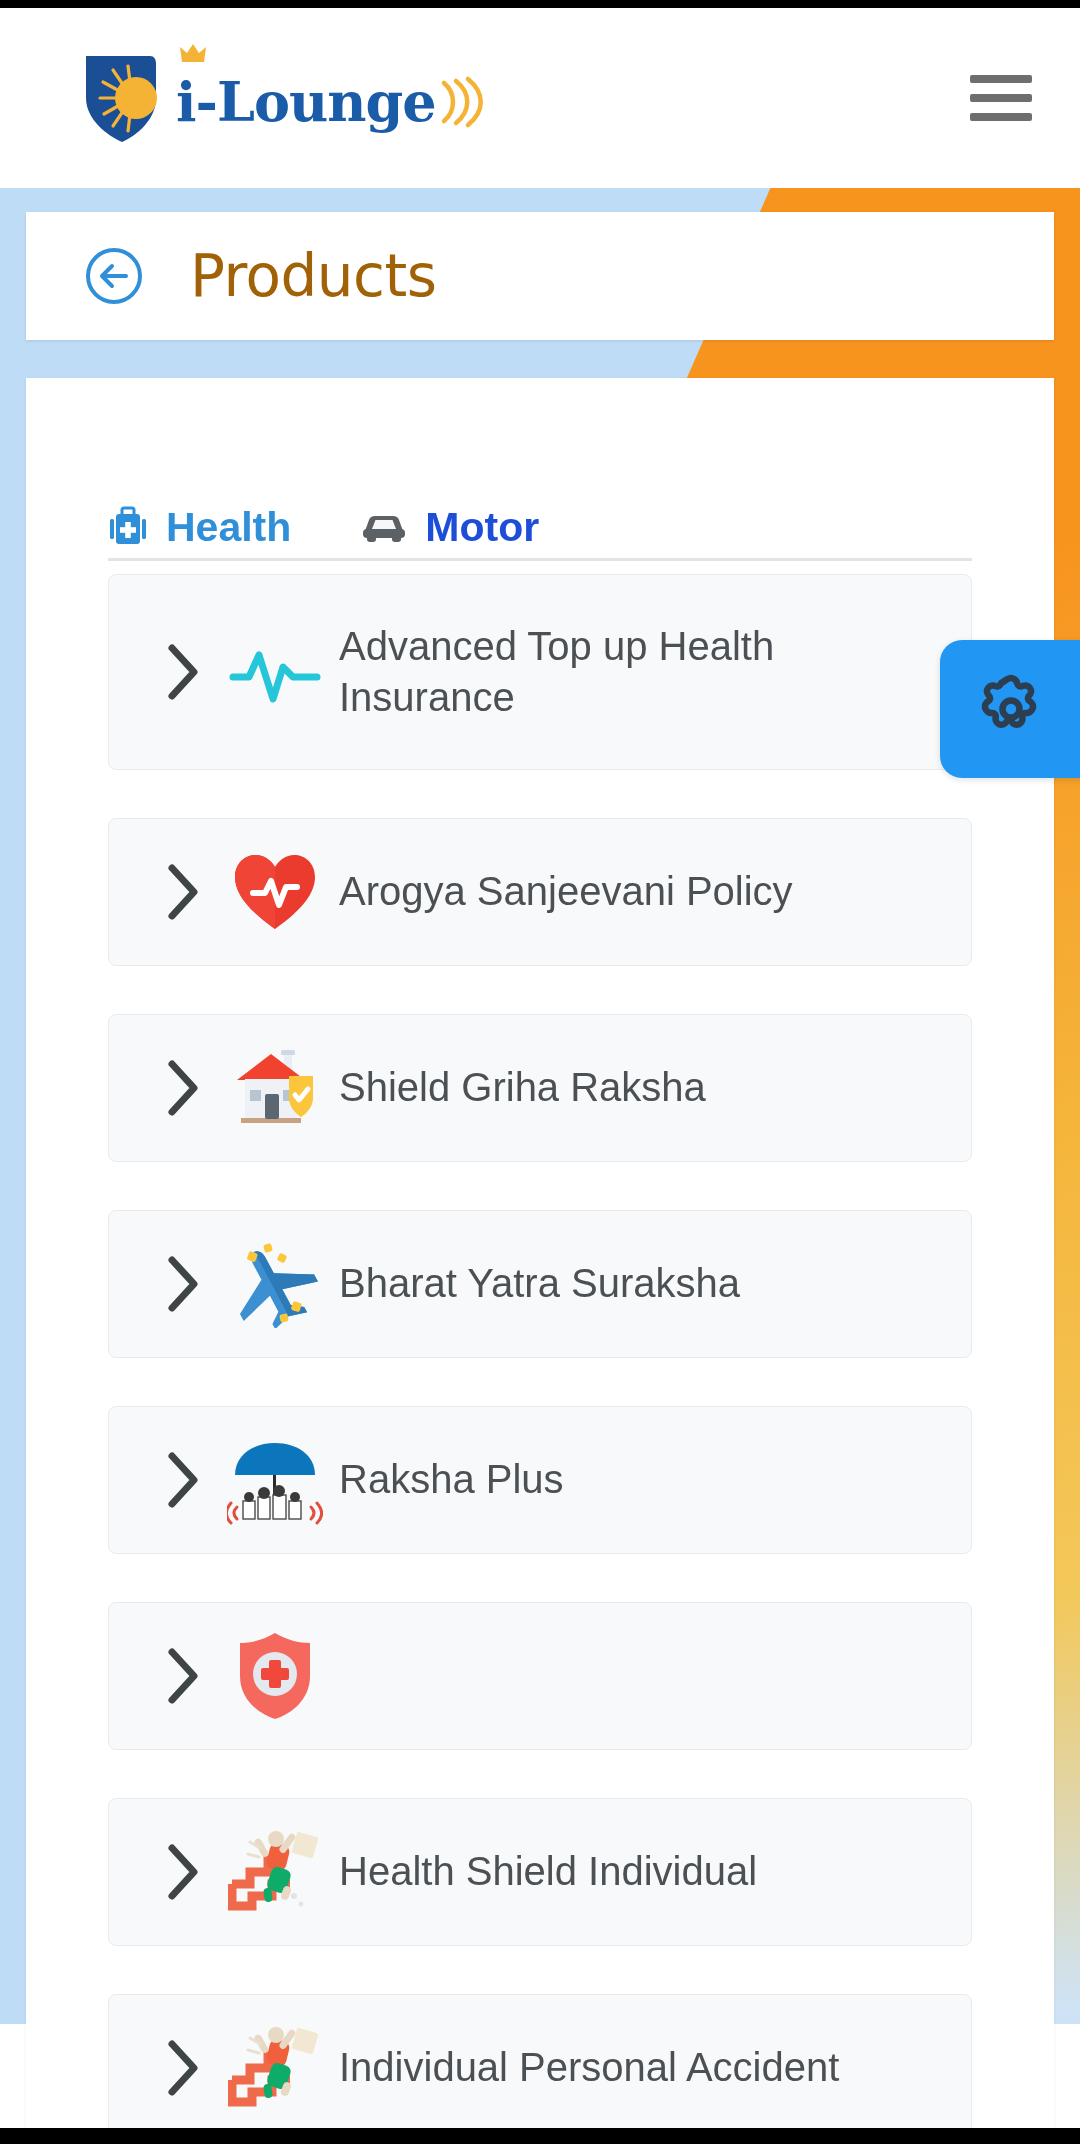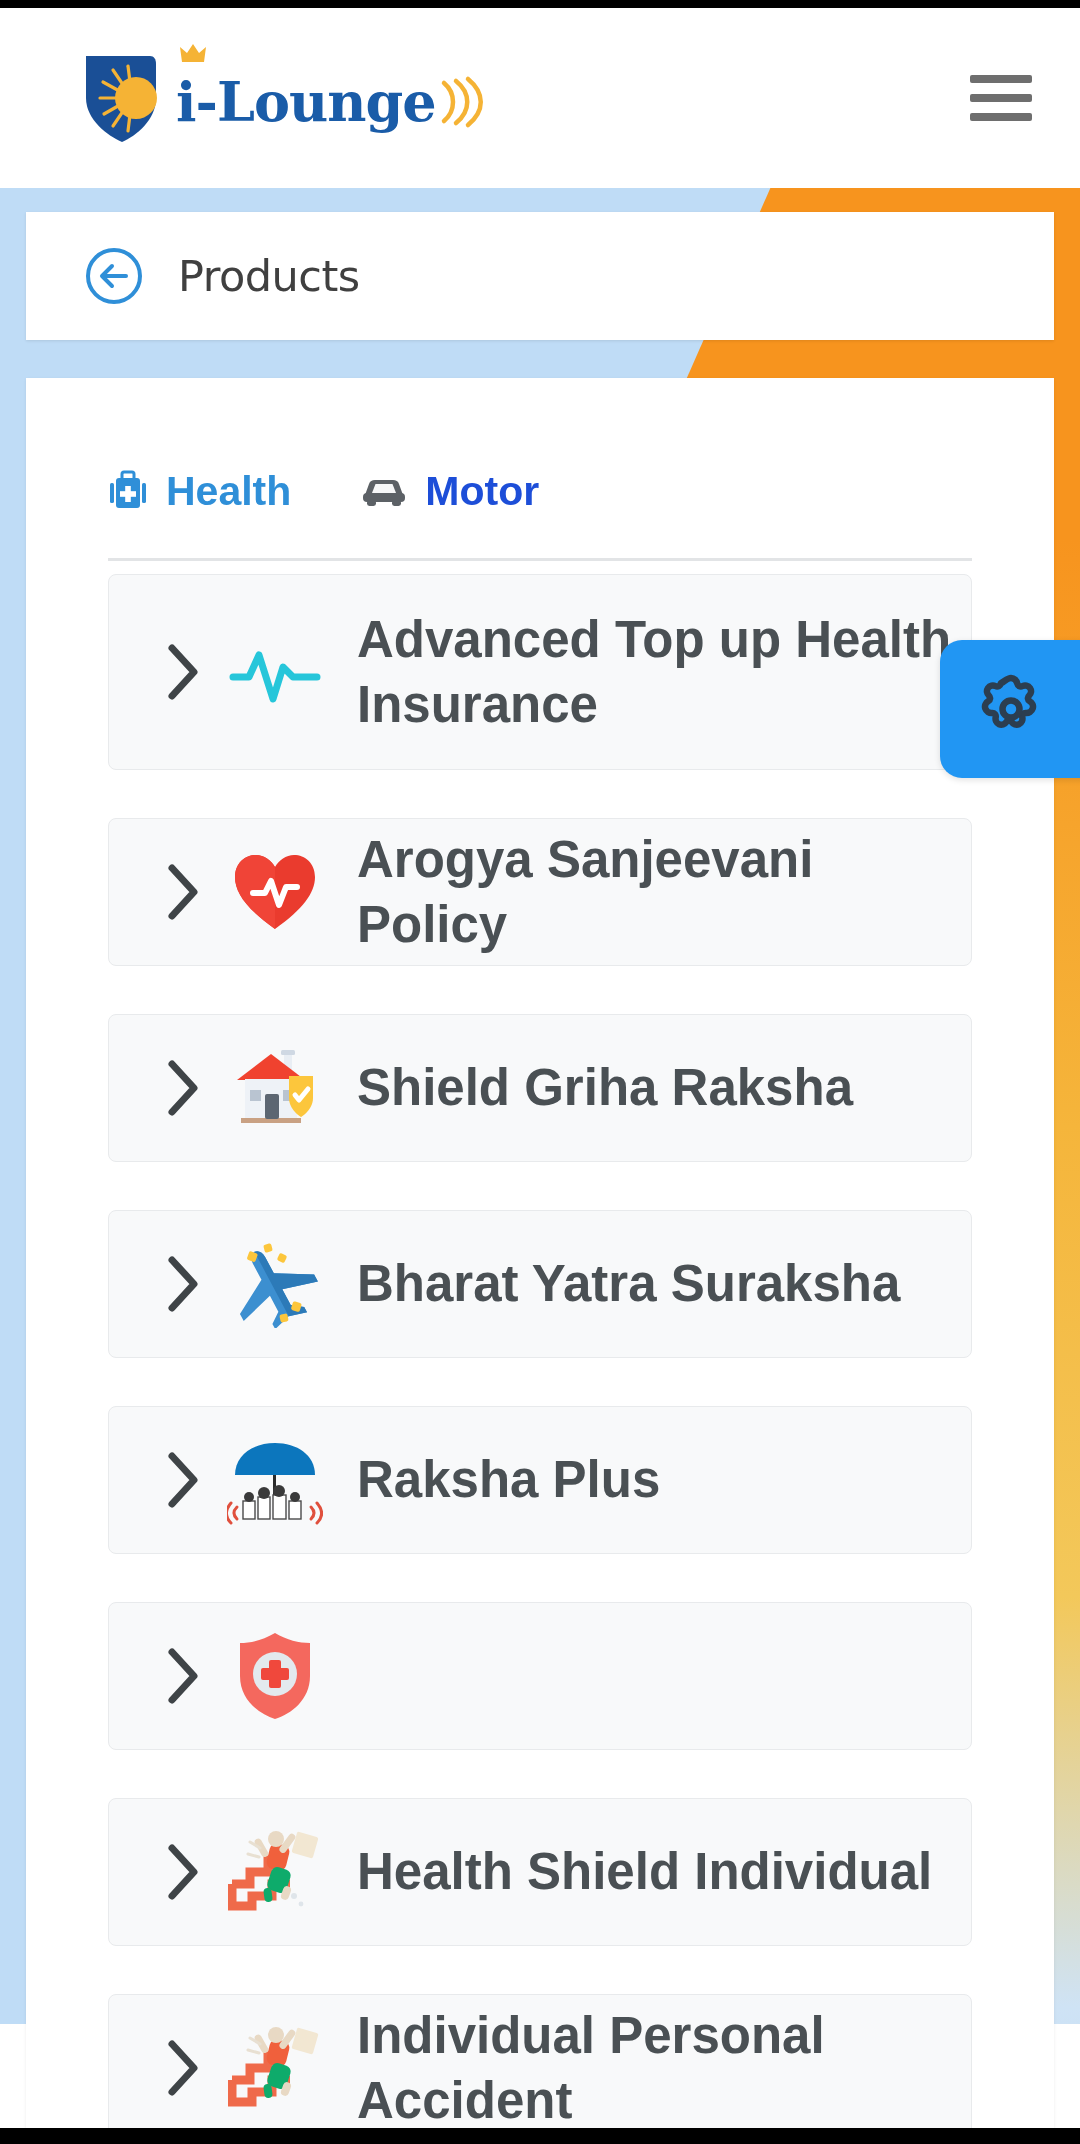--- a/index.html
+++ b/index.html
@@ -131,23 +131,23 @@
     border-radius: 50%;
     border: 4px solid #2f8fd8;
     display: flex;
     align-items: center;
     justify-content: center;
     cursor: pointer;
     flex: none;
     box-sizing: border-box;
   }
   .page-title {
-    margin-left: 36px;
-    font-size: 43px;
-    color: #404040;
+    margin-left: 48px;
+    font-size: 58px;
+    color: #a16207;
     font-family: "DejaVu Sans", sans-serif;
     font-weight: 400;
     letter-spacing: -0.5px;
   }
 
   
   .panel {
     position: absolute;
     left: 26px; top: 378px;
     width: 1028px;
@@ -168,20 +168,21 @@
     display: flex;
     align-items: center;
     gap: 70px;
   }
   .tab {
     display: flex;
     align-items: center;
     gap: 18px;
     cursor: pointer;
     padding-bottom: 6px;
+    margin-top: 36px;
   }
   .tab-label {
     font-size: 41px;
     font-weight: bold;
     color: #1d4ed8;
     font-family: "Liberation Sans", sans-serif;
   }
   .tab.active .tab-label { color: #2f8fd8; }
   .tab-icon { display: flex; align-items: center; }
   .tab-divider {
@@ -226,23 +227,23 @@
   .prod-icon {
     flex: none;
     width: 96px;
     height: 96px;
     margin-left: 22px;
     display: flex;
     align-items: center;
     justify-content: center;
   }
   .prod-name {
-    margin-left: 34px;
-    font-size: 51px;
-    font-weight: bold;
+    margin-left: 16px;
+    font-size: 40px;
+    font-weight: normal;
     color: #4a5054;
     line-height: 1.28;
     font-family: "Liberation Sans", sans-serif;
     max-width: 600px;
   }
 
   
   .settings-fab {
     position: absolute;
     left: 940px;

